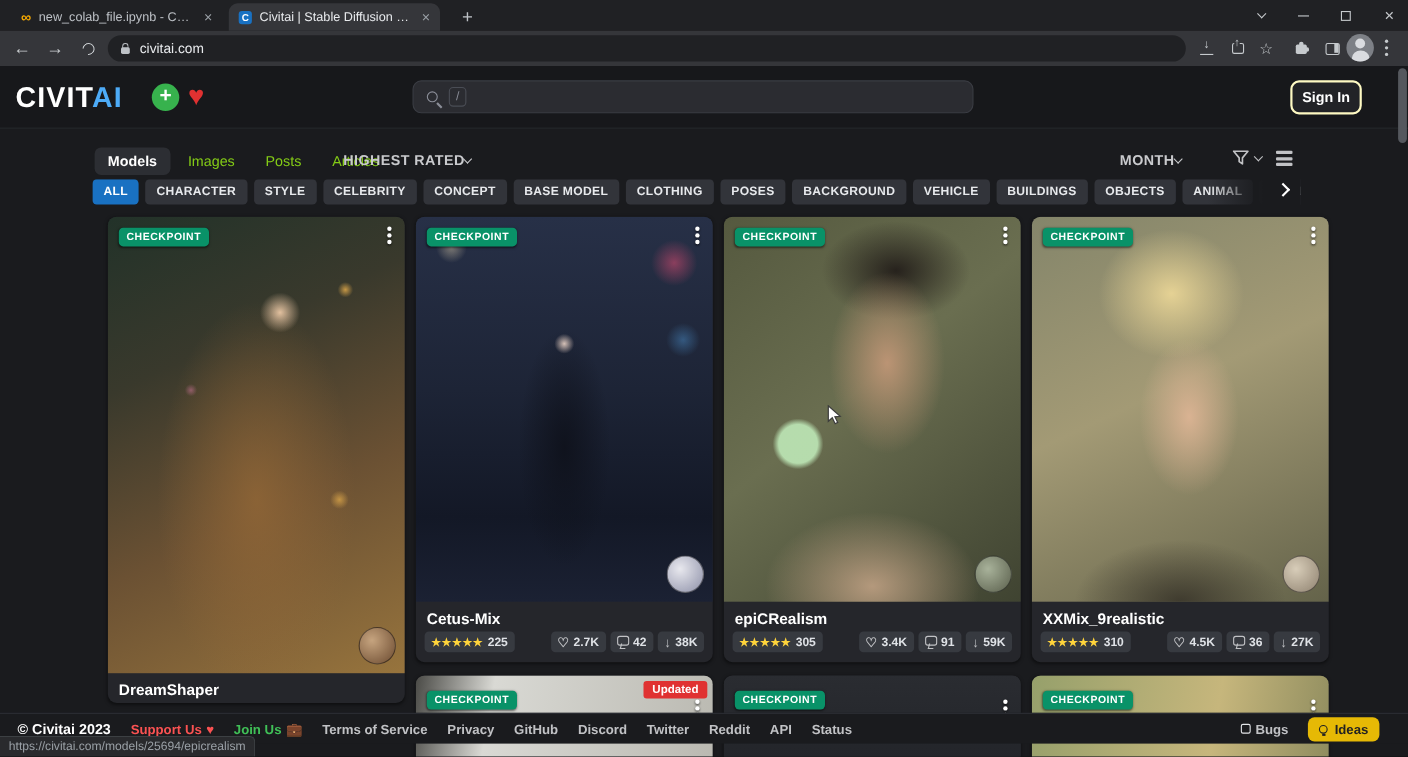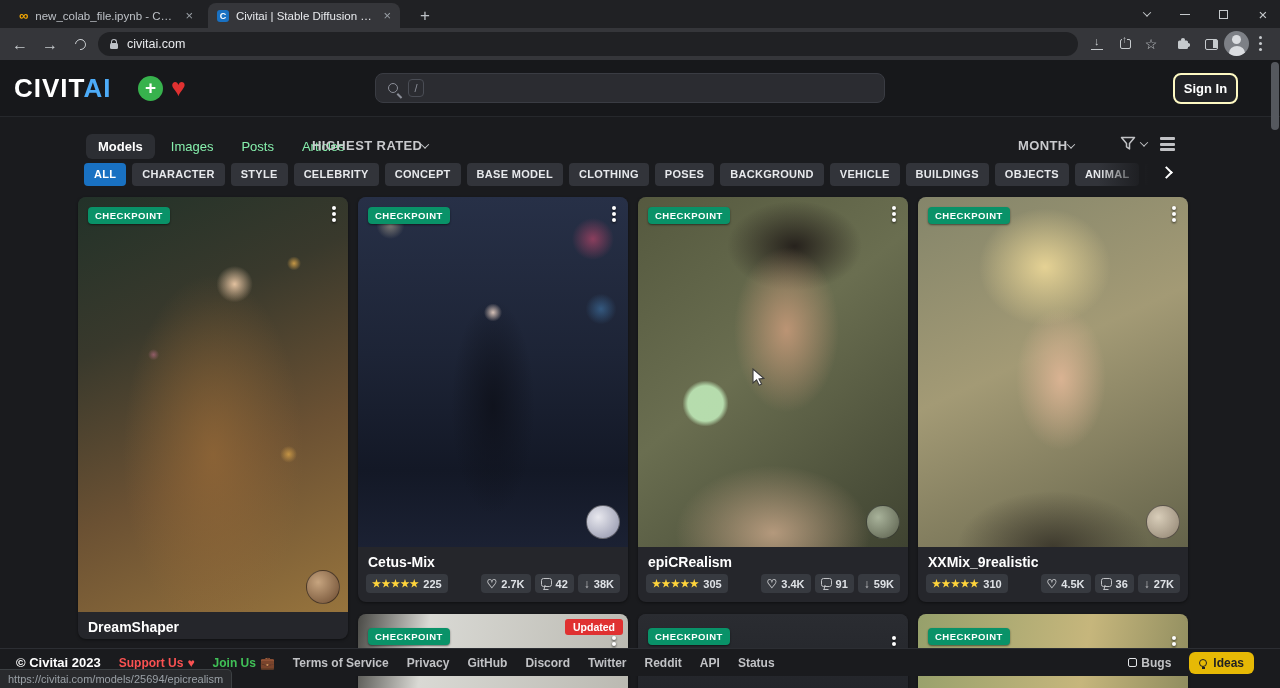--- a/index.html
+++ b/index.html
@@ -61,37 +61,37 @@
   .i-search { width:10px; height:10px; border:1.7px solid #8b8e98; border-radius:50%; position:relative; flex:0 0 auto; }
   .i-search::after { content:""; position:absolute; left:8.5px; top:8.5px; width:5.5px; height:1.7px; background:#8b8e98; transform:rotate(45deg); transform-origin:0 0; }
   .searchbar input { flex:1; background:transparent; border:none; outline:none; color:#e9ecef; font-size:13px; font-family:"Liberation Sans", sans-serif; }
   .searchbar input::placeholder { color:#5c5f66; }
   .search-slash { flex:0 0 auto; width:16px; height:18px; border:1px solid #4a4d55; border-radius:4px; color:#8b8e98; font-size:11px; text-align:center; line-height:17px; }
   .signin-btn { position:absolute; left:1173px; top:13px; width:65px; height:31px; border:2px solid #fef9c3; border-radius:8px; background:#222327; color:#fff; font-size:13px; font-weight:600; display:flex; align-items:center; justify-content:center; }
   .page-scrollbar { position:absolute; right:1px; top:2px; width:8px; height:624px; }
   .scroll-thumb { position:absolute; top:0; left:0; width:8px; height:68px; background:#55585e; border-radius:4px; }
 
   .seg-tabs { position:absolute; left:86px; top:72px; height:28px; display:flex; gap:4px; align-items:center; font-size:13px; }
-  .seg-tab { padding:5px 12px; border-radius:6px; color:#86efac; }
+  .seg-tab { padding:5px 12px; border-radius:6px; color:#84cc16; }
   .seg-tab.active { background:#2c2e33; color:#fff; font-weight:600; }
   .dropdown { display:flex; align-items:center; gap:0; color:#c9cacd; font-size:13px; font-weight:700; letter-spacing:.4px; }
   .dd-sort { position:absolute; left:312px; top:78px; }
   .dd-period { position:absolute; left:1018px; top:78px; }
   .filter-funnel { position:absolute; left:1120px; top:76px; display:flex; align-items:center; gap:5px; color:#c1c2c5; }
   .layout-btn { position:absolute; left:1160px; top:77px; display:flex; flex-direction:column; gap:2.5px; }
   .layout-btn span { width:15px; height:3px; background:#c1c2c5; border-radius:1px; }
 
   .chips { position:absolute; left:84px; top:103px; width:1098px; height:25px; display:flex; gap:6px; overflow:hidden; }
   .chip { flex:0 0 auto; height:23px; padding:0 10px; border-radius:4px; background:#32343a; color:#e7e9ec; font-size:11px; font-weight:700; letter-spacing:.3px; line-height:23px; white-space:nowrap; }
   .chip.active { background:#1971c2; color:#fff; }
   .chips-fade { position:absolute; left:1098px; top:100px; width:84px; height:30px; background:linear-gradient(90deg, rgba(26,27,30,0), #1a1b1e 60%); }
   .chips-arrow { position:absolute; left:1162px; top:108px; width:9px; height:9px; border-top:2px solid #fff; border-right:2px solid #fff; transform:rotate(45deg); }
 
   
-  .col { position:absolute; top:137px; width:270px; display:flex; flex-direction:column; gap:12px; }
+  .col { position:absolute; top:137px; width:270px; display:flex; flex-direction:column; gap:12px;margin-left:20px; }
   .col1 { left:78px; } .col2 { left:358px; } .col3 { left:638px; } .col4 { left:918px; }
   .card { position:relative; width:270px; background:#25262b; border-radius:8px; overflow:hidden; box-shadow:0 1px 3px rgba(0,0,0,.45); }
   .card-img { position:relative; width:100%; }
   .h415 { height:415px; } .h350 { height:350px; } .hpart { height:120px; }
   .badge { position:absolute; left:10px; top:10px; background:#099268; color:#fff; font-size:9.5px; font-weight:700; letter-spacing:.5px; padding:3px 7px; border-radius:4px; box-shadow:0 1px 2px rgba(0,0,0,.5); }
   .updated-badge { position:absolute; top:5px; right:5px; background:#e03131; color:#fff; font-size:10.5px; font-weight:600; padding:2px 8px; border-radius:3px; }
   .dots { position:absolute; right:12px; top:9px; width:4px; height:4px; border-radius:50%; background:#fff; box-shadow:0 6px 0 #fff, 0 12px 0 #fff; filter:drop-shadow(0 1px 1px rgba(0,0,0,.7)); }
   .avatar-sm { position:absolute; right:8px; bottom:8px; width:34px; height:34px; border-radius:50%; border:1px solid rgba(0,0,0,.45); }
   .card-title { padding:7px 10px 4px; color:#fff; font-size:14px; font-weight:600; }
   .stats { display:flex; align-items:center; padding:0 8px 9px; gap:4px; }

